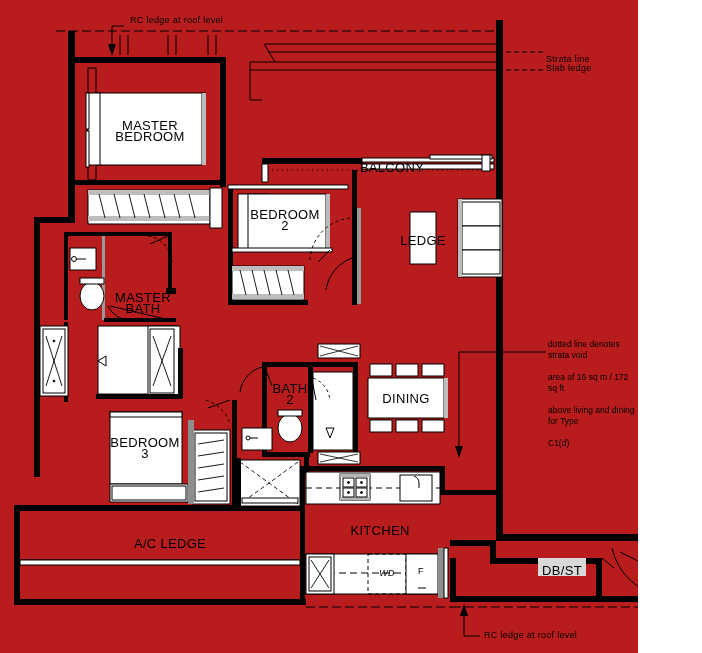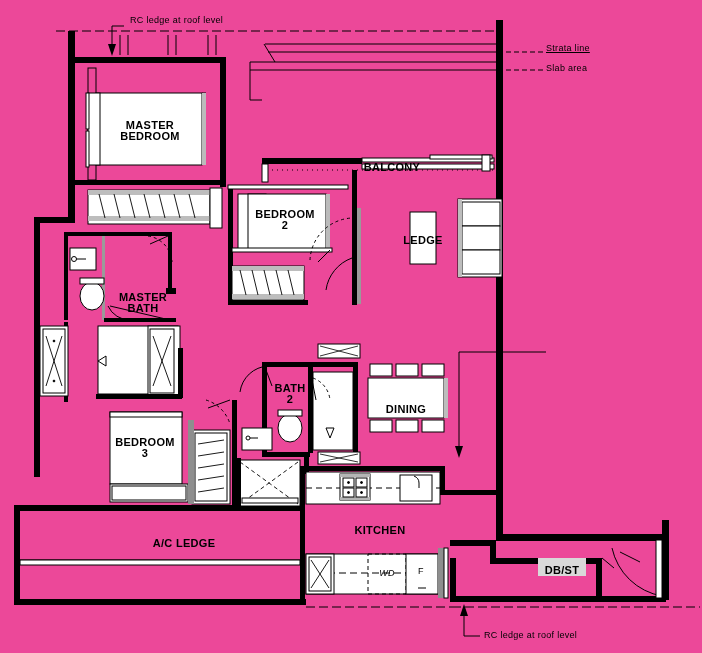--- a/index.html
+++ b/index.html
@@ -1,22 +1,22 @@
 <!DOCTYPE html>
 <html><head>
 <meta charset="utf-8">
 <style>
   html,body{margin:0;padding:0;background:#ffffff;}
   body{width:702px;height:653px;font-family:"Liberation Sans",sans-serif;}
-  #plan{position:relative;width:702px;height:653px;background:#ec4899;overflow:hidden;}
+  #plan{position:relative;width:638px;height:653px;background:#b91c1c;overflow:hidden;}
   svg{display:block;}
   .lbl{position:absolute;font-family:"Liberation Sans",sans-serif;font-size:9px;color:#000;letter-spacing:.3px;white-space:nowrap;line-height:11px;}
   .lbl.c{text-align:center;transform:translateX(-50%);}
   .note{position:absolute;font-family:"Liberation Sans",sans-serif;font-size:8.5px;line-height:11px;color:#000;white-space:pre-line;}
-  .rmlbl{font-size:11px;font-weight:bold;}
+  .rmlbl{font-size:13px;}
 </style>
 </head>
 <body>
 
 <div id="plan">
 
 <svg width="702" height="653" viewBox="0 0 702 653">
   <defs>
     <pattern id="hatchpat" width="6" height="6" patternUnits="userSpaceOnUse" patternTransform="rotate(45)">
       <line x1="0" y1="0" x2="0" y2="6" stroke="#9a9a9a" stroke-width="1"></line>
@@ -319,24 +319,30 @@
     <line x1="506" y1="70" x2="544" y2="70" stroke-dasharray="5,3"></line>
 
     <polygon points="464,604 460,616 468,616" fill="#000" stroke="none"></polygon>
     <line x1="464" y1="616" x2="464" y2="636"></line>
     <line x1="464" y1="636" x2="480" y2="636"></line>
   </g>
 
 </svg>
 
 <div class="lbl" style="left:130px;top:15px;">RC ledge at roof level</div>
-<div class="lbl" style="left:546px;top:43px;text-decoration:underline;">Strata line</div>
-<div class="lbl" style="left:546px;top:63px;">Slab area</div>
+<div class="lbl" style="left:546px;top:54px;">Strata line</div>
+<div class="lbl" style="left:546px;top:63px;">Slab ledge</div>
 <div class="lbl" style="left:484px;top:630px;">RC ledge at roof level</div>
 
+<div class="note" style="left:548px;top:328px;">
+  <div>dotted line denotes strata void</div>
+  <div>area of 16 sq m / 172 sq ft</div>
+  <div>above living and dining for Type</div>
+  <div>C1(d)</div>
+</div>
 
 <div class="lbl c rmlbl" style="left:150px;top:120px;">
   <div>MASTER</div>
   <div>BEDROOM</div>
 </div>
 
 <div class="lbl c rmlbl" style="left:392px;top:115px;margin-top:47px;">BALCONY</div>
 
 <div class="lbl c rmlbl" style="left:285px;top:209px;">
   <div>BEDROOM</div>
@@ -348,27 +354,27 @@
 <div class="lbl c rmlbl" style="left:143px;top:292px;">
   <div>MASTER</div>
   <div>BATH</div>
 </div>
 
 <div class="lbl c rmlbl" style="left:290px;top:383px;">
   <div>BATH</div>
   <div>2</div>
 </div>
 
-<div class="lbl c rmlbl" style="left:406px;top:393px;margin-top:11px;">DINING</div>
+<div class="lbl c rmlbl" style="left:406px;top:393px;">DINING</div>
 
 <div class="lbl c rmlbl" style="left:145px;top:437px;">
   <div>BEDROOM</div>
   <div>3</div>
 </div>
 
 <div class="lbl c rmlbl" style="left:380px;top:525px;">KITCHEN</div>
-<div class="lbl c rmlbl" style="left:170px;top:538px;margin-left:14px;">A/C LEDGE</div>
+<div class="lbl c rmlbl" style="left:170px;top:538px;">A/C LEDGE</div>
 <div class="lbl c rmlbl" style="left:562px;top:565px;">DB/ST</div>
 
 <div class="lbl c" style="left:387px;top:568px;font-style:italic;">WD</div>
 <div class="lbl c" style="left:421px;top:566px;">F</div>
 
 </div>
 
 </body></html>

